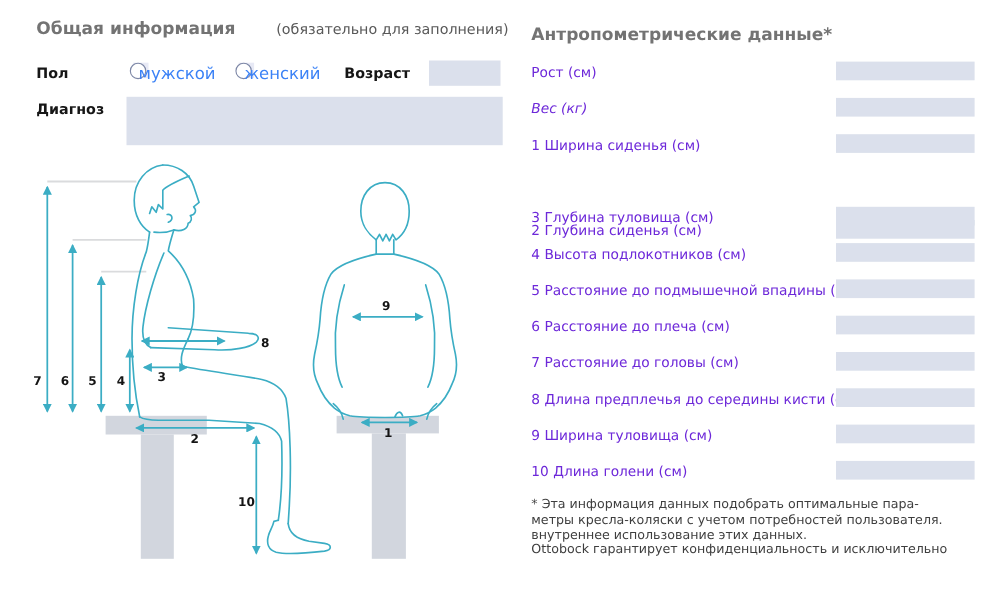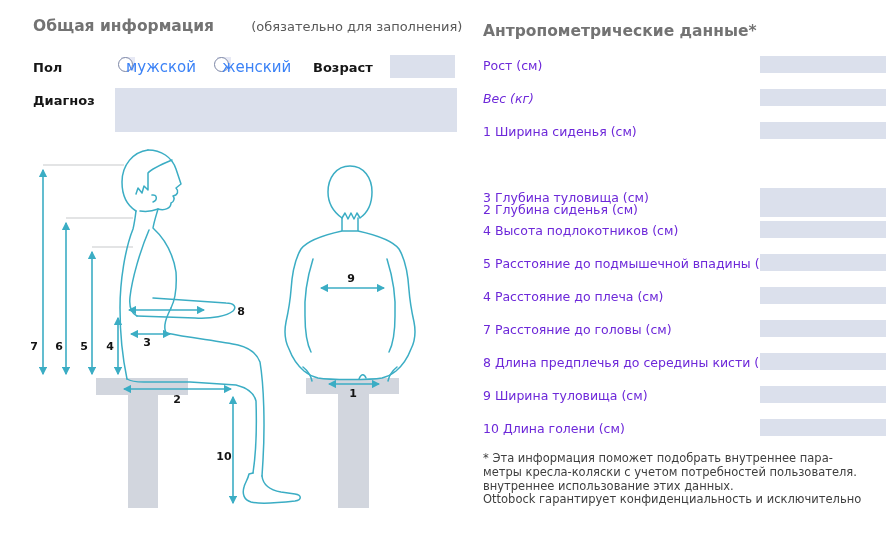--- a/index.html
+++ b/index.html
@@ -198,21 +198,21 @@
     <span class="ar-label">4 Высота подлокотников (см)</span>
     <span class="ar-field field"></span>
   </div>
 
   <div class="a-row" style="top: 253px;">
     <span class="ar-label">5 Расстояние до подмышечной впадины (см)</span>
     <span class="ar-field field"></span>
   </div>
 
   <div class="a-row" style="top: 286px;">
-    <span class="ar-label">4 Расстояние до плеча (см)</span>
+    <span class="ar-label">6 Расстояние до плеча (см)</span>
     <span class="ar-field field"></span>
   </div>
 
   <div class="a-row" style="top: 319px;">
     <span class="ar-label">7 Расстояние до головы (см)</span>
     <span class="ar-field field"></span>
   </div>
 
   <div class="a-row" style="top: 352px;">
     <span class="ar-label">8 Длина предплечья до середины кисти (см)</span>
@@ -224,17 +224,17 @@
     <span class="ar-field field"></span>
   </div>
 
   <div class="a-row" style="top: 418px;">
     <span class="ar-label">10 Длина голени (см)</span>
     <span class="ar-field field"></span>
   </div>
 </div>
 
 <div class="footnote">
-    <div>* Эта информация поможет подобрать внутреннее пара-</div>
+    <div>* Эта информация данных подобрать оптимальные пара-</div>
     <div>метры кресла-коляски с учетом потребностей пользователя.</div>
     <div>внутреннее использование этих данных.</div>
     <div>Ottobock гарантирует конфиденциальность и исключительно</div>
   </div>
 
 </body></html>

